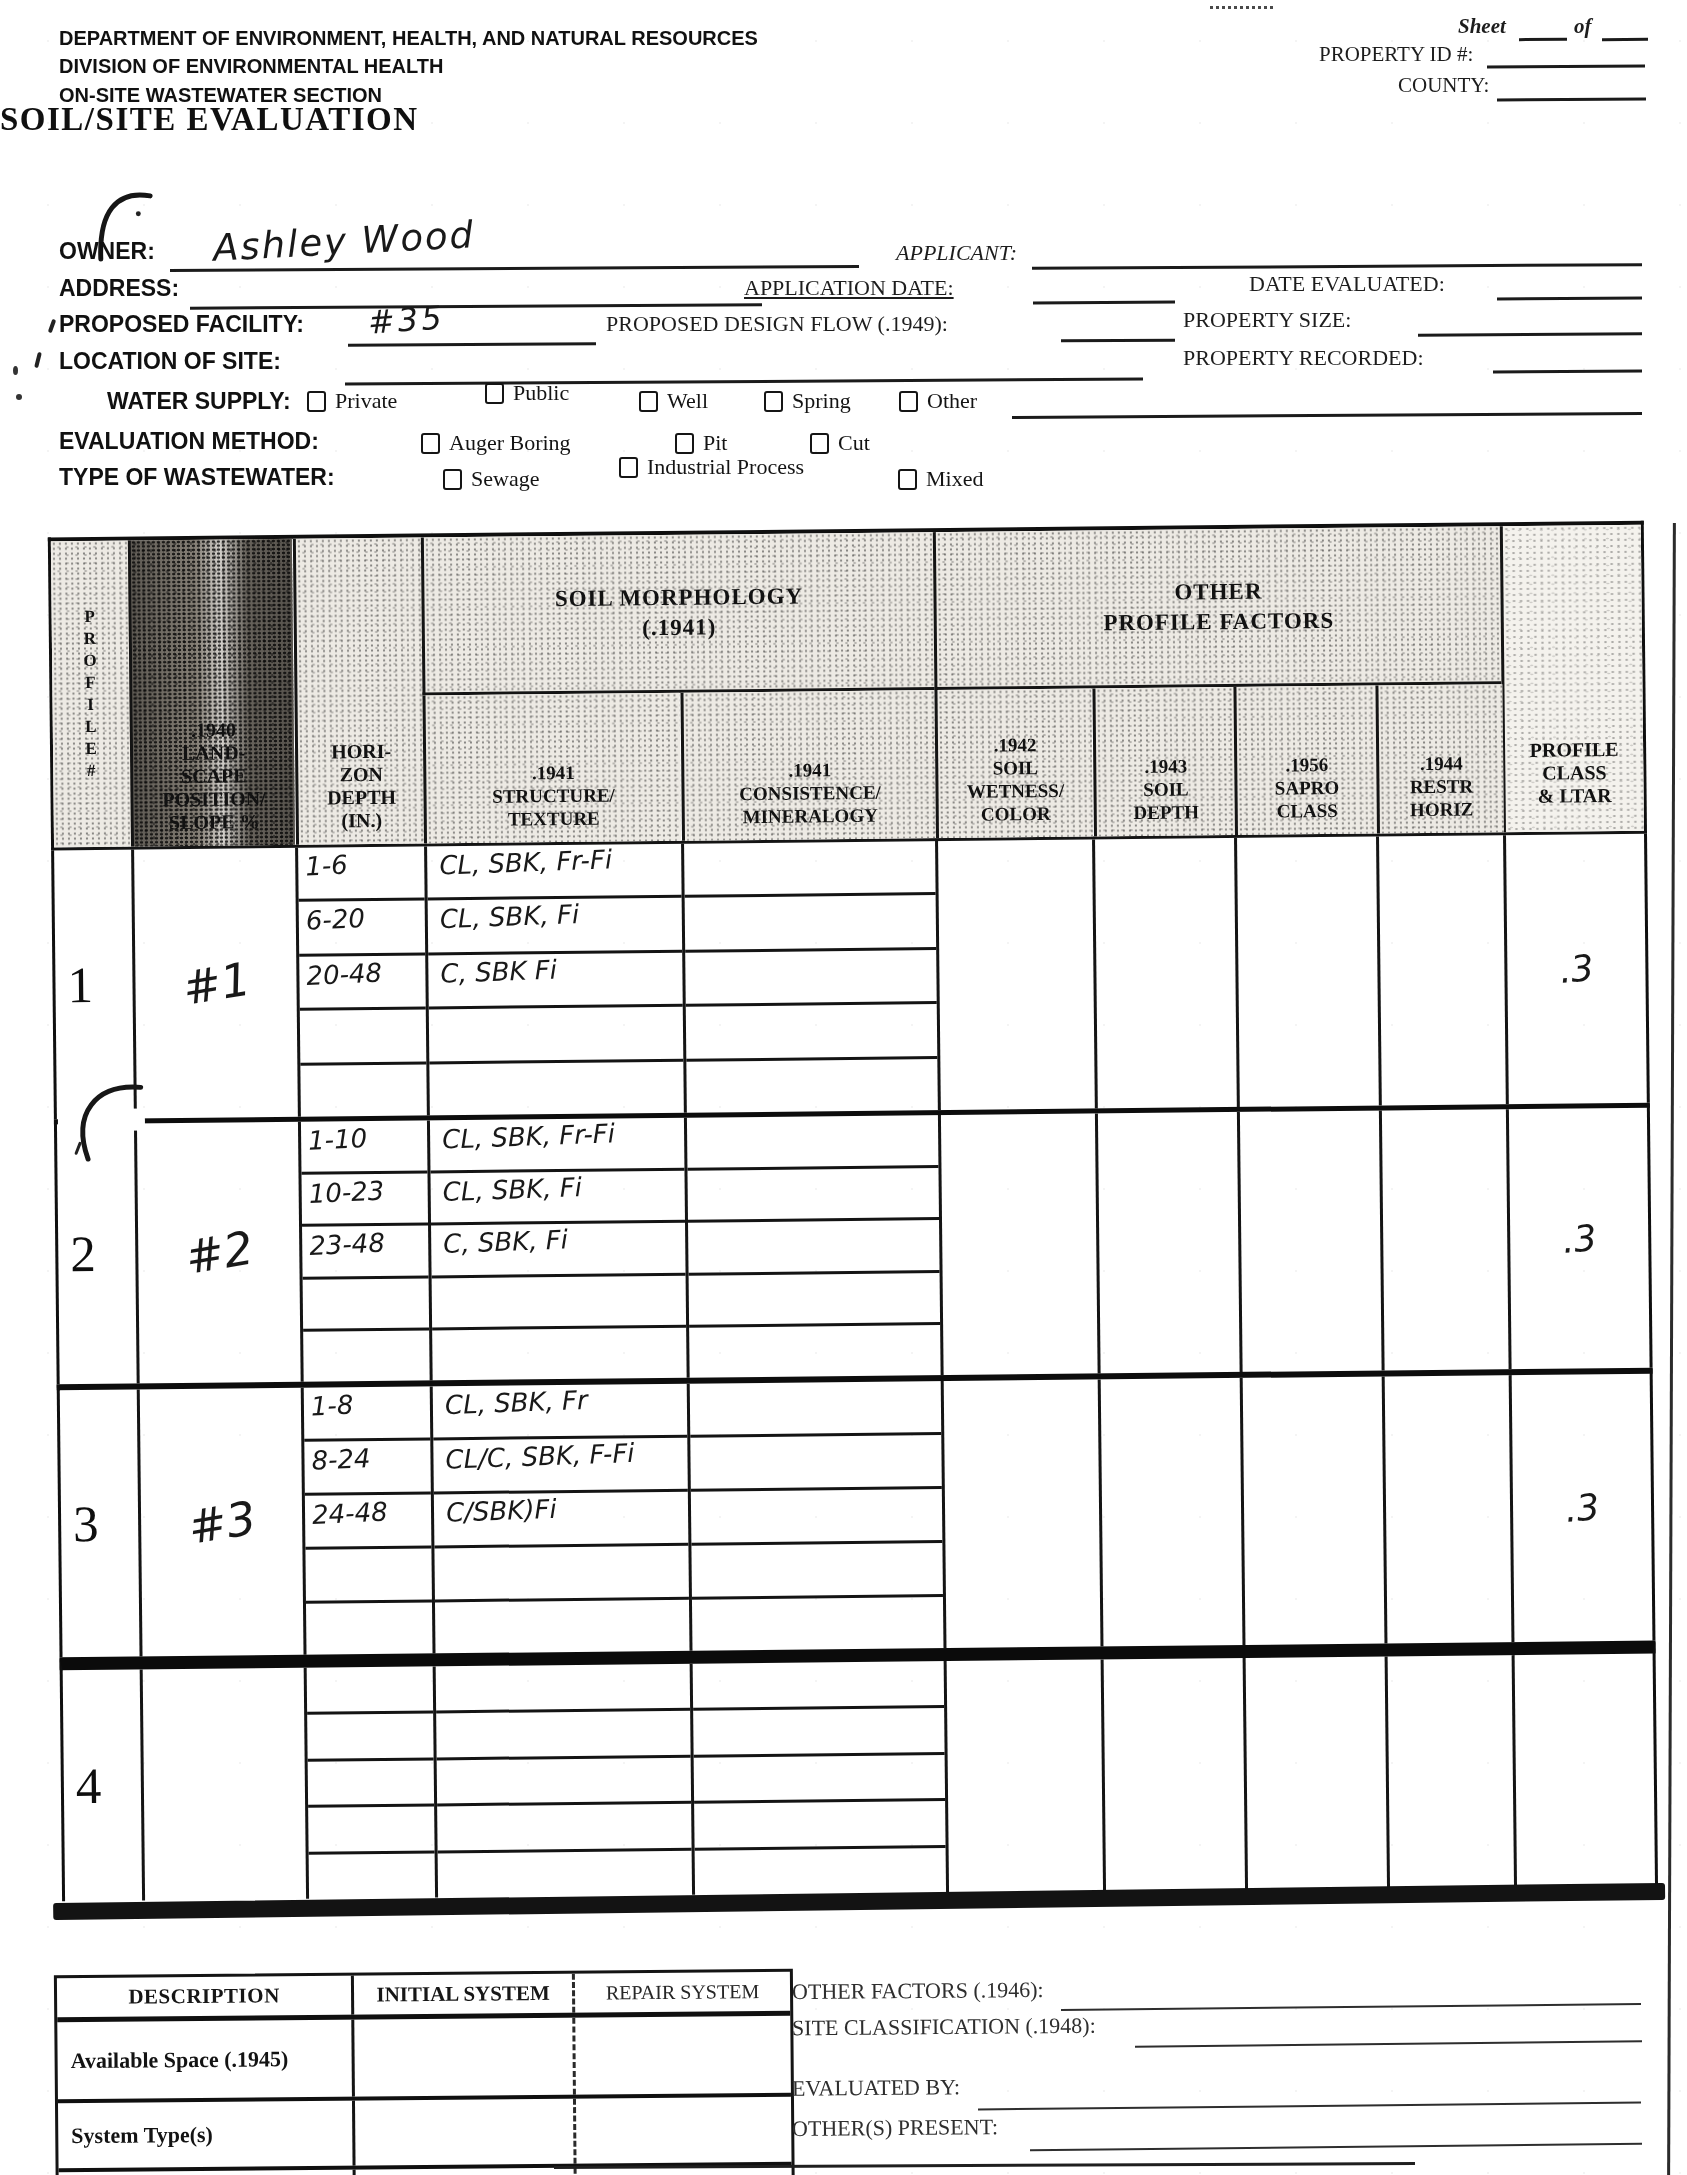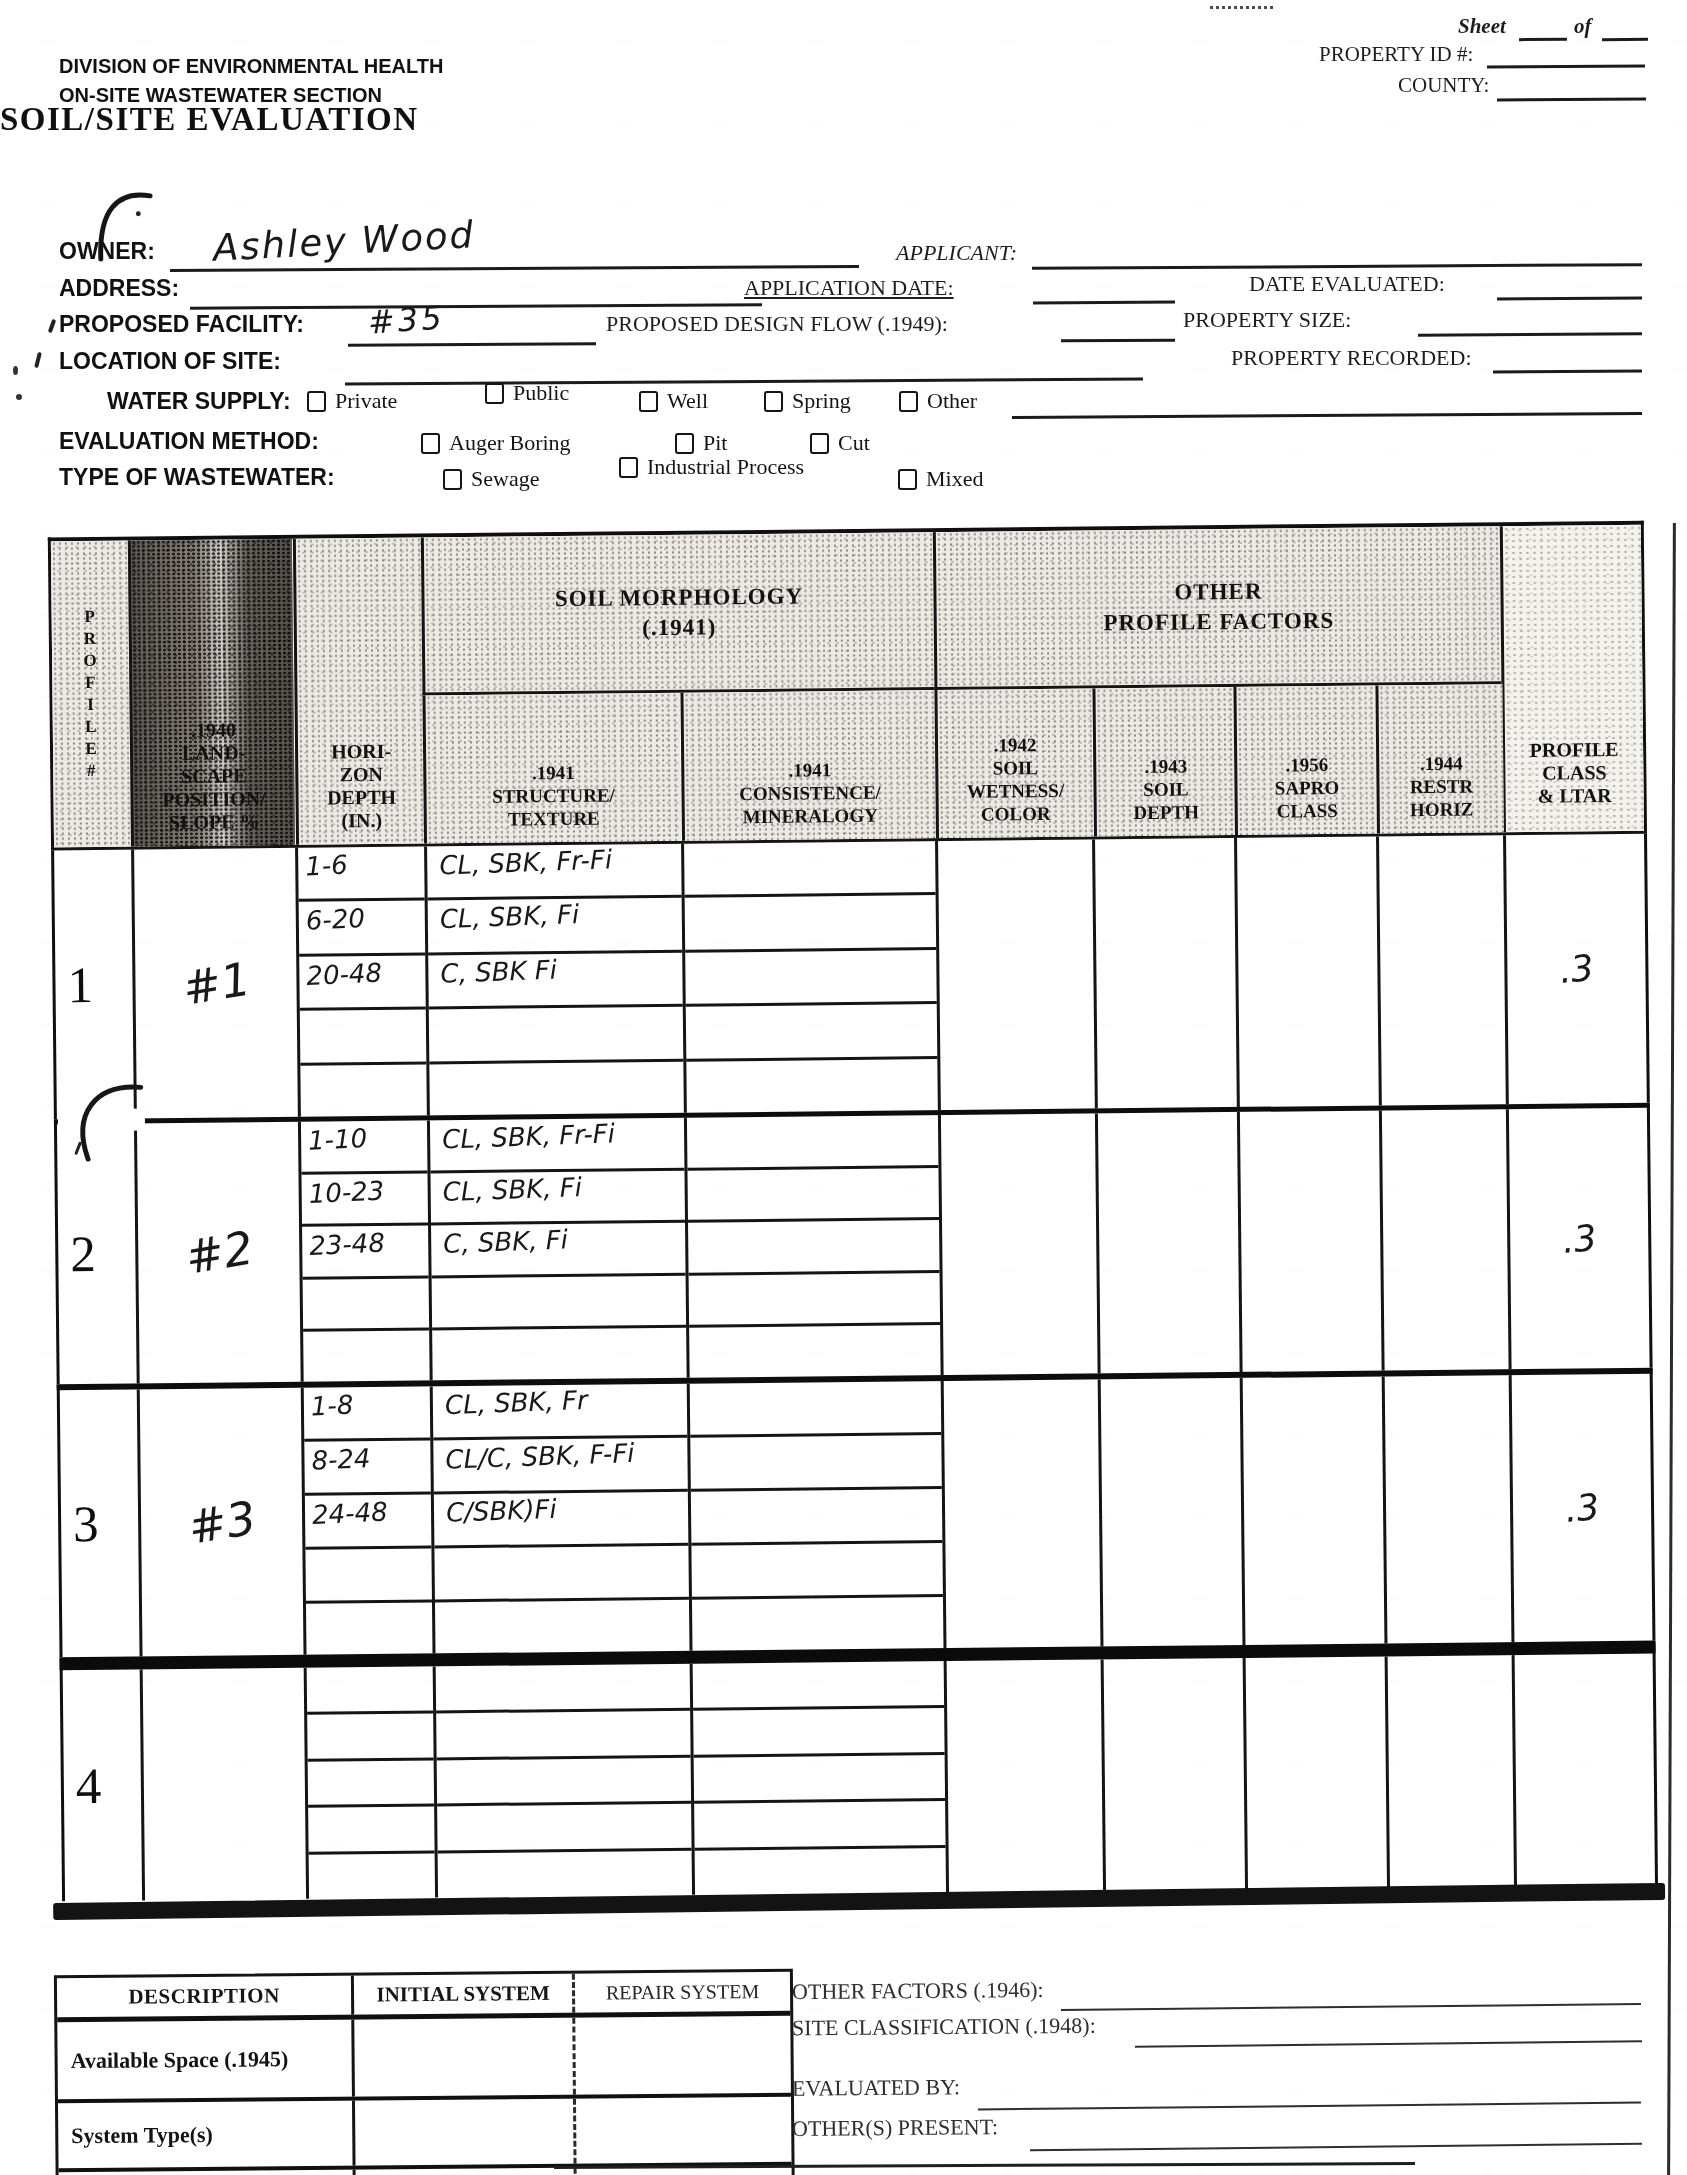--- a/index.html
+++ b/index.html
@@ -86,20 +86,21 @@
   .brlab{font:700 22px "Liberation Serif",serif;padding-left:13px;color:#131313;}
 
   .rbl{position:absolute;font:22px "Liberation Serif",serif;color:#2e2e2e;transform:rotate(-0.5deg);white-space:nowrap;}
   .artifact{position:absolute;}
 </style>
 </head>
 <body>
 
 <div class="page">
 
+  <div class="abs blab" style="left:59px;top:24px;font-size:20px;line-height:28px;">DEPARTMENT OF ENVIRONMENT, HEALTH, AND NATURAL RESOURCES</div>
   <div class="abs blab" style="left:59px;top:52px;font-size:20px;line-height:28px;">DIVISION OF ENVIRONMENTAL HEALTH</div>
   <div class="abs blab" style="left:59px;top:81px;font-size:20px;line-height:28px;">ON-SITE WASTEWATER SECTION</div>
 
   <div class="abs slab" style="left:1458px;top:14px;font-size:21px;font-style:italic;font-weight:700;">Sheet</div>
   <span class="uline" style="left:1519px;top:38px;width:48px;"></span>
   <div class="abs slab" style="left:1574px;top:14px;font-size:21px;font-style:italic;font-weight:700;">of</div>
   <span class="uline" style="left:1602px;top:38px;width:46px;"></span>
   <div class="abs slab" style="left:1319px;top:42px;font-size:21px;">PROPERTY ID #:</div>
   <span class="uline" style="left:1487px;top:65px;width:158px;"></span>
   <div class="abs slab" style="left:1398px;top:73px;font-size:21px;">COUNTY:</div>
@@ -129,21 +130,21 @@
   <div class="abs blab" style="left:59px;top:311px;font-size:23px;">PROPOSED FACILITY:</div>
   <span class="uline" style="left:348px;top:343px;width:248px;"></span>
   <div class="abs hand" style="left:368px;top:301px;font-size:32px;transform:rotate(-4deg);letter-spacing:3px;">#35</div>
   <div class="abs slab" style="left:606px;top:311px;font-size:22px;">PROPOSED DESIGN FLOW (.1949):</div>
   <span class="uline" style="left:1061px;top:339px;width:114px;"></span>
   <div class="abs slab" style="left:1183px;top:307px;font-size:22px;">PROPERTY SIZE:</div>
   <span class="uline" style="left:1418px;top:333px;width:224px;"></span>
 
   <div class="abs blab" style="left:59px;top:348px;font-size:23px;">LOCATION OF SITE:</div>
   <span class="uline" style="left:345px;top:380px;width:798px;"></span>
-  <div class="abs slab" style="left:1183px;top:345px;font-size:22px;margin-left:48px;">PROPERTY RECORDED:</div>
+  <div class="abs slab" style="left:1183px;top:345px;font-size:22px;">PROPERTY RECORDED:</div>
   <span class="uline" style="left:1493px;top:370px;width:149px;"></span>
 
   <div class="abs blab" style="left:59px;top:388px;font-size:23px;margin-left:48px;">WATER SUPPLY:</div>
   <div class="cbitem" style="left:307px;top:388px;">
     <span class="cbx"></span>
     <span>Private</span>
   </div>
   <div class="cbitem" style="left:485px;top:380px;">
     <span class="cbx"></span>
     <span>Public</span>

